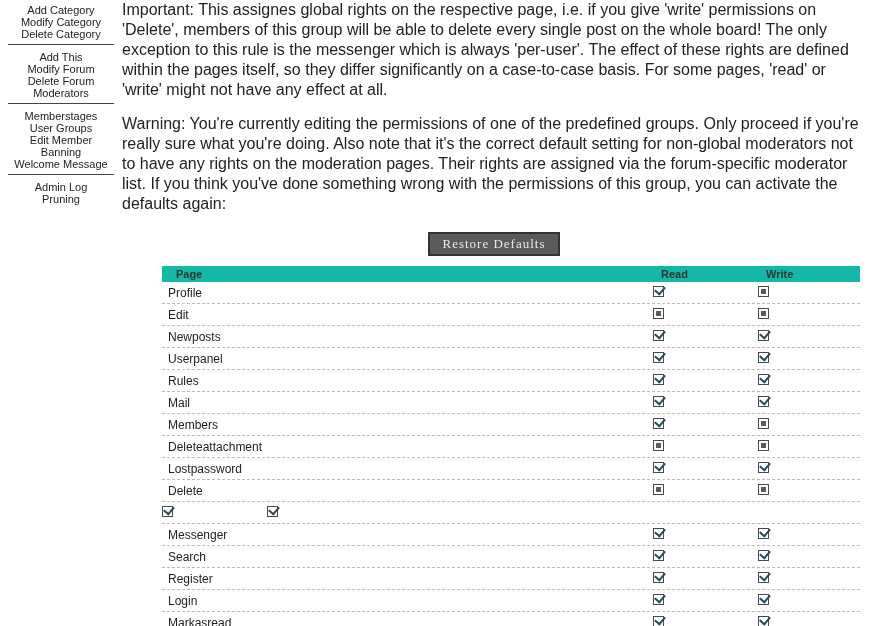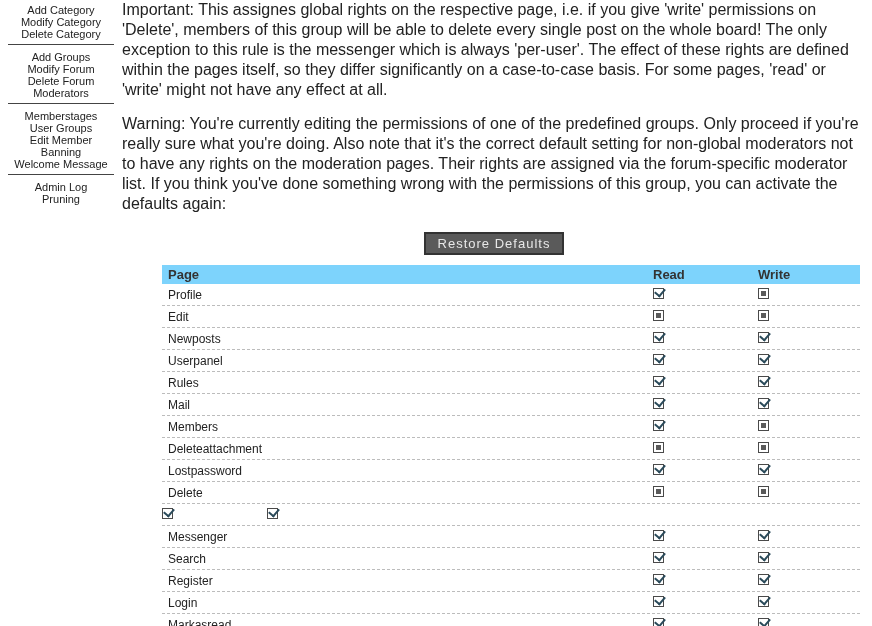--- a/index.html
+++ b/index.html
@@ -4,23 +4,23 @@
 <style>
 html,body{margin:0;padding:0;background:#fff;font-family:Verdana,Geneva,sans-serif;font-size:11px;color:#333}
 .wrap{width:872px;min-height:626px;margin:0 auto;position:relative}
 .side{position:absolute;left:0;top:0;width:122px;text-align:center}
 .side .grp{padding:4px 0 2px 0}
 .side .grp a{display:block;color:#222;font-size:11px;line-height:12px;padding:0;cursor:pointer}
 .side hr{border:0;border-top:1px solid #444;margin:2px 8px}
 .main{margin-left:122px;padding:0 6px 20px 0}
 .main p{margin:0 0 14px 0;font-size:16px;line-height:20px;color:#222}
 .center{text-align:center;margin:18px 0 10px 0}
-.btn{display:inline-block;background:#5a5a5a;color:#e8e8e8;border:2px solid #333;font-family:Liberation Sans, sans-serif;font-size:13px;letter-spacing:1px;padding:2px 12px;cursor:pointer}
+.btn{display:inline-block;background:#5a5a5a;color:#e8e8e8;border:2px solid #333;font-family:Liberation Serif, serif;font-size:13px;letter-spacing:1px;padding:2px 12px;cursor:pointer}
 .tbl{margin-left:40px;margin-right:6px}
-.hdr{display:flex;background:#7dd3fc;color:#333;font-weight:bold;font-size:13px;padding:2px 0}
+.hdr{display:flex;background:#14b8a6;color:#333;font-weight:bold;font-size:11px;padding:2px 8px}
 .hdr .c1{flex:0 0 485px;padding-left:6px}
 .hdr .c2{flex:0 0 105px}
 .hdr .c3{flex:1}
 .row{display:flex;border-bottom:1px dashed #bcbcbc;padding:3px 0 3px 0;align-items:center;height:15px}
 .row .c1{flex:0 0 485px;padding-left:6px;font-size:12px;color:#222}
 .row .c2{flex:0 0 105px}
 .row .c3{flex:1}
 .cb{width:11px;height:11px;border:1px solid #4a4a4a;display:inline-block;position:relative;background:#fff;cursor:pointer;box-sizing:border-box}
 .cb.on::after{content:"";position:absolute;left:1px;top:-1px;width:8px;height:5px;border-left:2px solid #2a4a5a;border-bottom:2px solid #2a4a5a;transform:rotate(-50deg)}
 .cb.off::after{content:"";position:absolute;left:2px;top:2px;right:2px;bottom:2px;background:#5a5a5a}
@@ -30,21 +30,21 @@
 <div class="wrap">
 
 <div class="side" id="sidebar">
       <div class="grp">
         <a>Add Category</a>
         <a>Modify Category</a>
         <a>Delete Category</a>
       </div>
       <hr>
       <div class="grp">
-        <a>Add Groups</a>
+        <a>Add This</a>
         <a>Modify Forum</a>
         <a>Delete Forum</a>
         <a>Moderators</a>
       </div>
       <hr>
       <div class="grp">
         <a>Memberstages</a>
         <a>User Groups</a>
         <a>Edit Member</a>
         <a>Banning</a>

